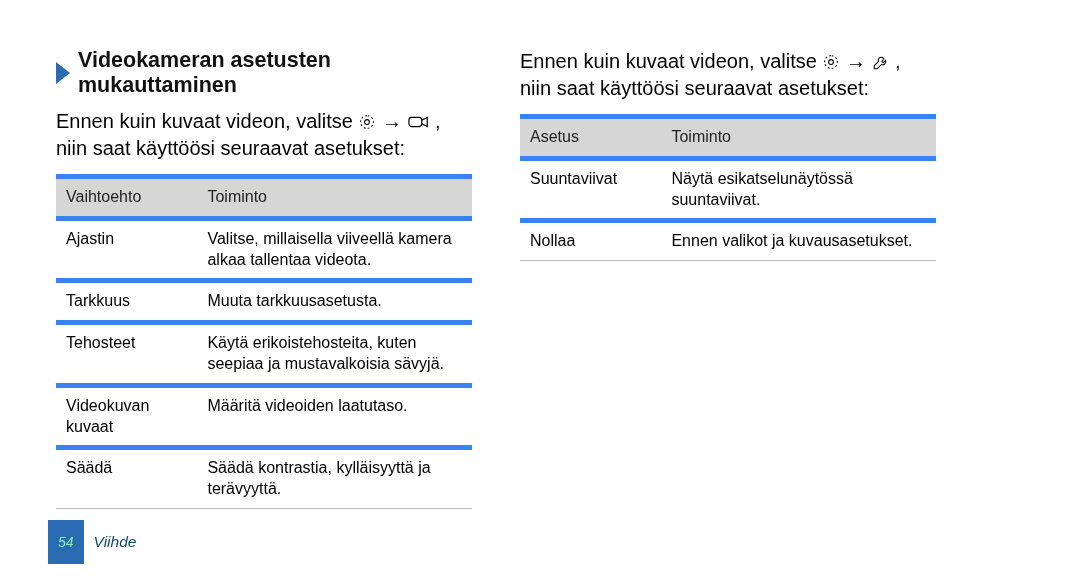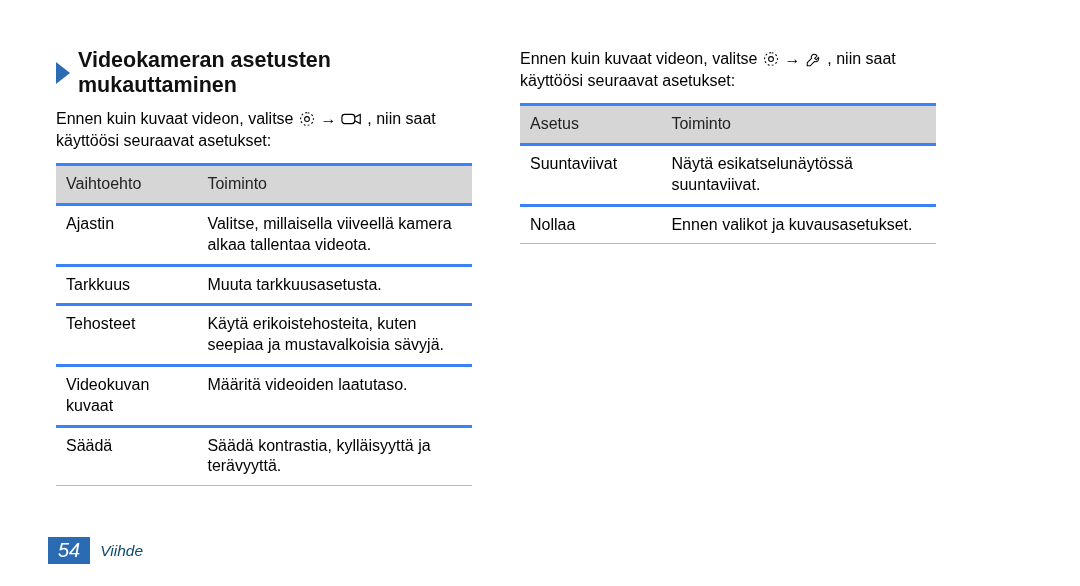--- a/index.html
+++ b/index.html
@@ -3,29 +3,29 @@
 <meta charset="utf-8">
 <style>
   html,body{margin:0;padding:0;background:#fff;color:#000;font-family:"Segoe UI",Arial,sans-serif}
   .page{width:992px;height:586px;position:relative;box-sizing:border-box;padding:48px 56px 0 56px}
   .columns{display:flex;gap:48px;height:480px}
   .col{flex:1;min-width:0}
   .section-title{display:flex;align-items:center;gap:8px;margin:0 0 10px 0}
   .chevron{width:0;height:0;border-top:11px solid transparent;border-bottom:11px solid transparent}
   .chevron.blue{border-left:14px solid #2a6bb3}
   .h2{font-size:21.5px;font-weight:700;color:#111}
-  .intro{font-size:16px;line-height:1.35;margin:0 0 12px 0}
+  .intro{font-size:20px;line-height:1.35;margin:0 0 12px 0}
   .inline-icon{display:inline-flex;vertical-align:middle;position:relative;top:-1px}
   table{width:100%;border-collapse:collapse;font-size:16px;table-layout:fixed}
-  th,td{text-align:left;border-top:3px solid #3b82f6;border-bottom:1px solid #bbb;padding:8px 10px;vertical-align:top;line-height:1.3}
+  th,td{text-align:left;border-top:5px solid #3b82f6;border-bottom:1px solid #bbb;padding:8px 10px;vertical-align:top;line-height:1.3}
   th{background:#d6d6d6;font-weight:400;color:#222}
   .th-col1{width:34%}
   .th-col2{width:66%}
   .footer{position:absolute;left:48px;bottom:22px;display:flex;align-items:center;gap:10px}
-  .pg{background:#2a6bb3;color:#ffffff;font-style:italic;padding:2px 10px;font-size:20px}
+  .pg{background:#2a6bb3;color:#86efac;font-style:italic;padding:14px 10px;font-size:14px}
   .section{font-style:italic;color:#0c4a6e;font-size:15.5px}
 </style>
 </head>
 <body>
 
 <div class="page">
   <div class="columns">
 
     <div class="col">
       <div class="section-title">

